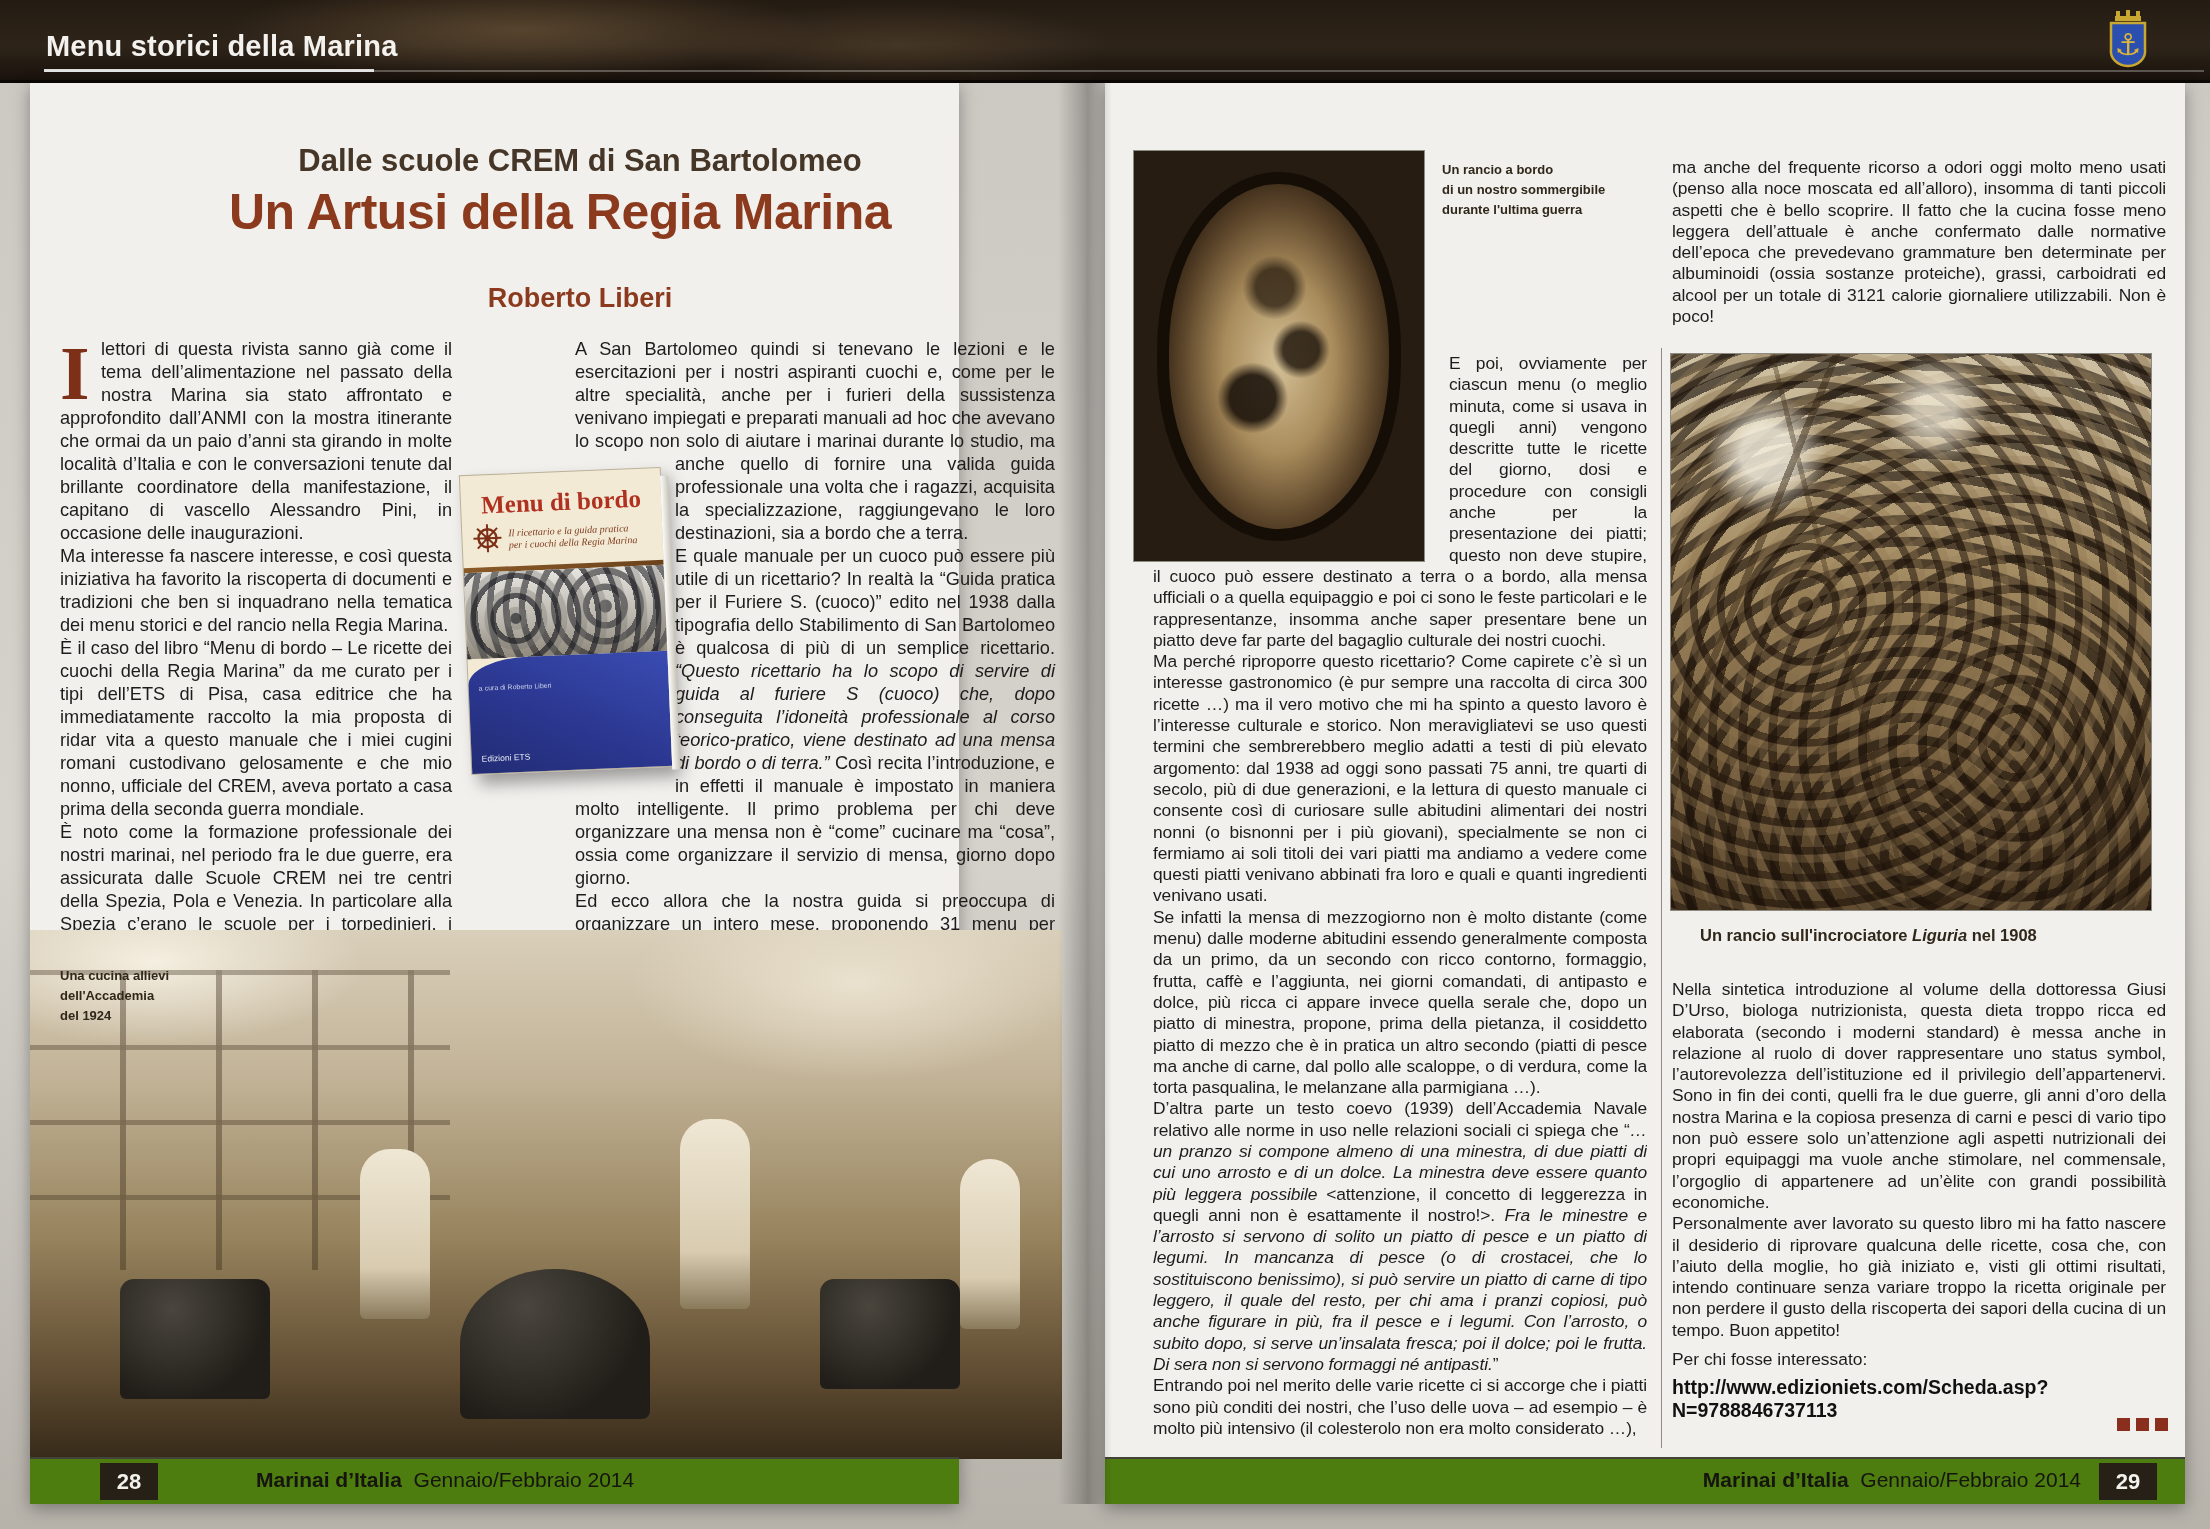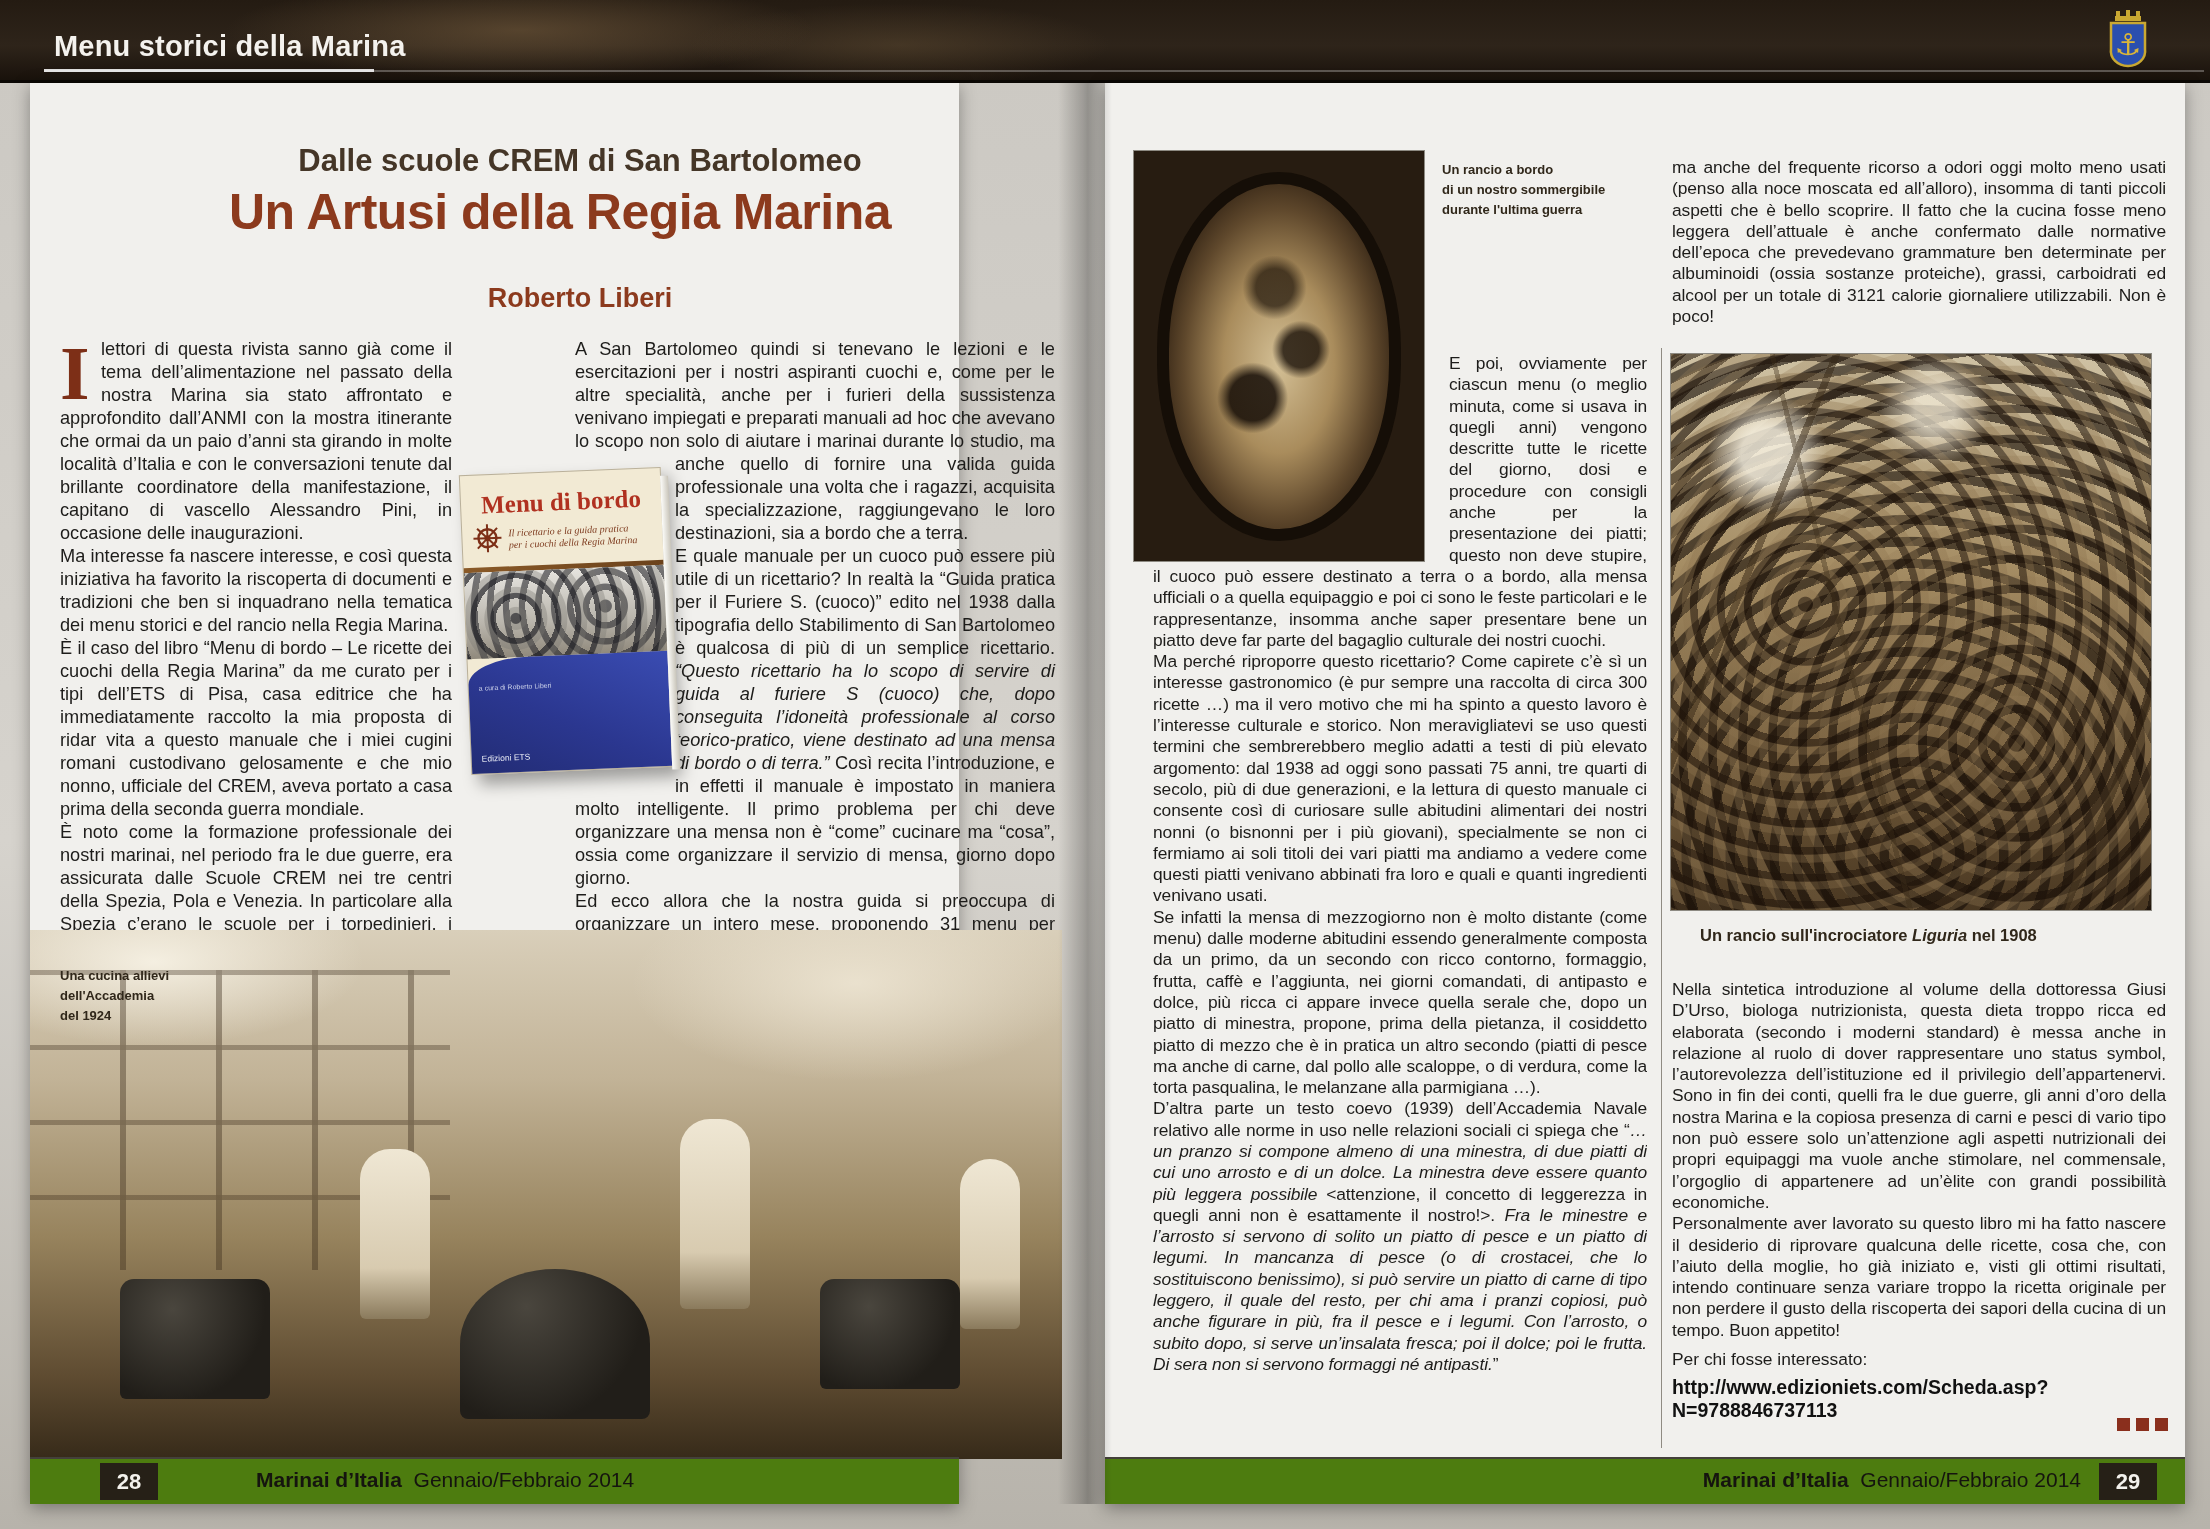--- a/index.html
+++ b/index.html
@@ -6,21 +6,21 @@
   #stage{position:relative;width:2210px;height:1529px;overflow:hidden;
          background:linear-gradient(180deg,#cbc8c2 0%,#d6d3cd 55%,#b7b3ab 100%);
          font-family:"Liberation Sans",sans-serif;color:#1d1c1a;}
   
   .header{position:absolute;left:0;top:0;width:2210px;height:83px;
           background:
             radial-gradient(ellipse 420px 70px at 520px 30px, rgba(122,96,64,.55), transparent 70%),
             radial-gradient(ellipse 300px 60px at 900px 45px, rgba(96,76,50,.45), transparent 70%),
             linear-gradient(180deg,#241b12 0%,#2e241a 55%,#17100a 100%);}
   .header-label{position:absolute;left:46px;top:30px;font-size:29px;font-weight:bold;
-                color:#f4f2ee;letter-spacing:.2px;margin-left:8px;}
+                color:#f4f2ee;letter-spacing:.2px;}
   .header-line-bright{position:absolute;left:44px;top:69px;width:330px;height:3px;background:rgba(255,255,255,.85);}
   .header-line-dim{position:absolute;left:44px;top:70px;width:2160px;height:2px;background:rgba(255,255,255,.28);}
   .header-bottom{position:absolute;left:0;top:80px;width:2210px;height:3px;background:#0a0704;}
   .crest{position:absolute;left:2098px;top:6px;}
   
   .page{position:absolute;top:83px;height:1421px;background:#f1f0ed;box-shadow:0 4px 16px rgba(0,0,0,.35);}
   .page-left{left:30px;width:929px;}
   .page-right{left:1105px;width:1080px;}
   .spine{position:absolute;left:1058px;top:83px;width:54px;height:1421px;
          background:linear-gradient(90deg,rgba(0,0,0,0) 0%,rgba(0,0,0,.22) 45%,rgba(0,0,0,.28) 55%,rgba(0,0,0,0) 100%);z-index:5;}
@@ -222,20 +222,21 @@
     </div>
     <div class="rp-cap1 caption">Un rancio a bordo
 di un nostro sommergibile
 durante l'ultima guerra</div>
 
     <div class="rp-col1">
       <p class="p rp"><span class="sub-spacer"></span><span>E poi, ovviamente per ciascun menu (o meglio minuta, come si usava in quegli anni) vengono descritte tutte le ricette del giorno, dosi e procedure con consigli anche per la presentazione dei piatti; questo non deve stupire, il cuoco può essere destinato a terra o a bordo, alla mensa ufficiali o a quella equipaggio e poi ci sono le feste particolari e le rappresentanze, insomma anche saper presentare bene un piatto deve far parte del bagaglio culturale dei nostri cuochi.</span></p>
       <p class="p rp">Ma perché riproporre questo ricettario? Come capirete c’è sì un interesse gastronomico (è pur sempre una raccolta di circa 300 ricette …) ma il vero motivo che mi ha spinto a questo lavoro è l’interesse culturale e storico. Non meravigliatevi se uso questi termini che sembrerebbero meglio adatti a testi di più elevato argomento: dal 1938 ad oggi sono passati 75 anni, tre quarti di secolo, più di due generazioni, e la lettura di questo manuale ci consente così di curiosare sulle abitudini alimentari dei nostri nonni (o bisnonni per i più giovani), specialmente se non ci fermiamo ai soli titoli dei vari piatti ma andiamo a vedere come questi piatti venivano abbinati fra loro e quali e quanti ingredienti venivano usati.</p>
       <p class="p rp">Se infatti la mensa di mezzogiorno non è molto distante (come menu) dalle moderne abitudini essendo generalmente composta da un primo, da un secondo con ricco contorno, formaggio, frutta, caffè e l’aggiunta, nei giorni comandati, di antipasto e dolce, più ricca ci appare invece quella serale che, dopo un piatto di minestra, propone, prima della pietanza, il cosiddetto piatto di mezzo che è in pratica un altro secondo (piatti di pesce ma anche di carne, dal pollo alle scaloppe, o di verdura, come la torta pasqualina, le melanzane alla parmigiana …).</p>
       <p class="p rp"><span>D’altra parte un testo coevo (1939) dell’Accademia Navale relativo alle norme in uso nelle relazioni sociali ci spiega che “</span><span class="it">… un pranzo si compone almeno di una minestra, di due piatti di cui uno arrosto e di un dolce. La minestra deve essere quanto più leggera possibile </span><span>&lt;attenzione, il concetto di leggerezza in quegli anni non è esattamente il nostro!&gt;. </span><span class="it">Fra le minestre e l’arrosto si servono di solito un piatto di pesce e un piatto di legumi. In mancanza di pesce (o di crostacei, che lo sostituiscono benissimo), si può servire un piatto di carne di tipo leggero, il quale del resto, per chi ama i pranzi copiosi, può anche figurare in più, fra il pesce e i legumi. Con l’arrosto, o subito dopo, si serve un’insalata fresca; poi il dolce; poi le frutta. Di sera non si servono formaggi né antipasti.</span><span>”</span></p>
+      <p class="p rp">Entrando poi nel merito delle varie ricette ci si accorge che i piatti sono più conditi dei nostri, che l’uso delle uova – ad esempio – è molto più intensivo (il colesterolo non era molto considerato …),</p>
     </div>
 
     <div class="vrule"></div>
 
     <div class="rp-col2top">
       <p class="p rp">ma anche del frequente ricorso a odori oggi molto meno usati (penso alla noce moscata ed all’alloro), insomma di tanti piccoli aspetti che è bello scoprire. Il fatto che la cucina fosse meno leggera dell’attuale è anche confermato dalle normative dell’epoca che prevedevano grammature ben determinate per albuminoidi (ossia sostanze proteiche), grassi, carboidrati ed alcool per un totale di 3121 calorie giornaliere utilizzabili. Non è poco!</p>
     </div>
 
     <div class="photo-frame liguria"></div>
     <div class="rp-cap2"><span>Un rancio sull'incrociatore </span><span class="it">Liguria</span><span> nel 1908</span></div>

